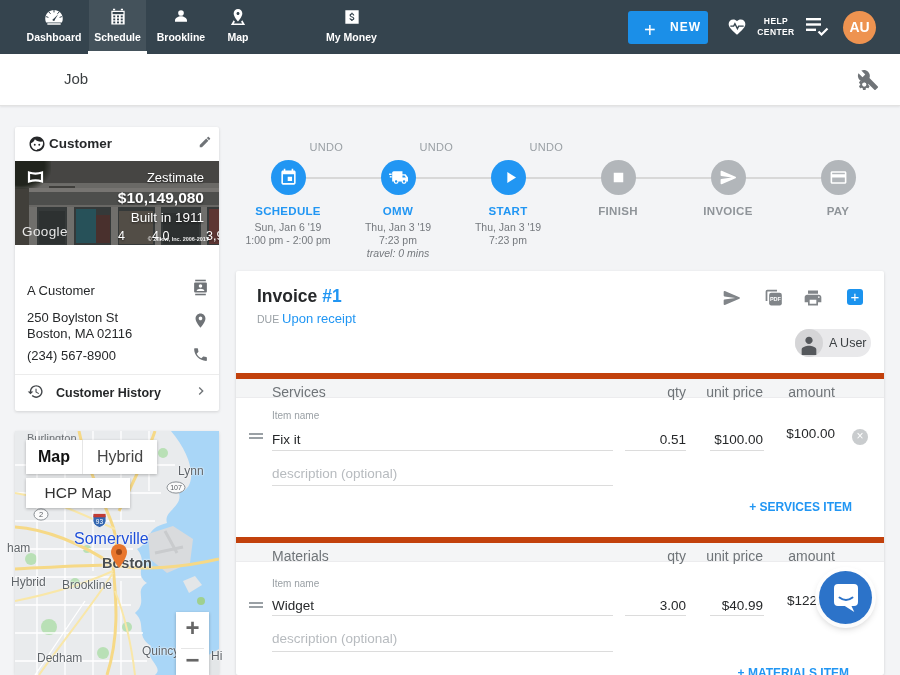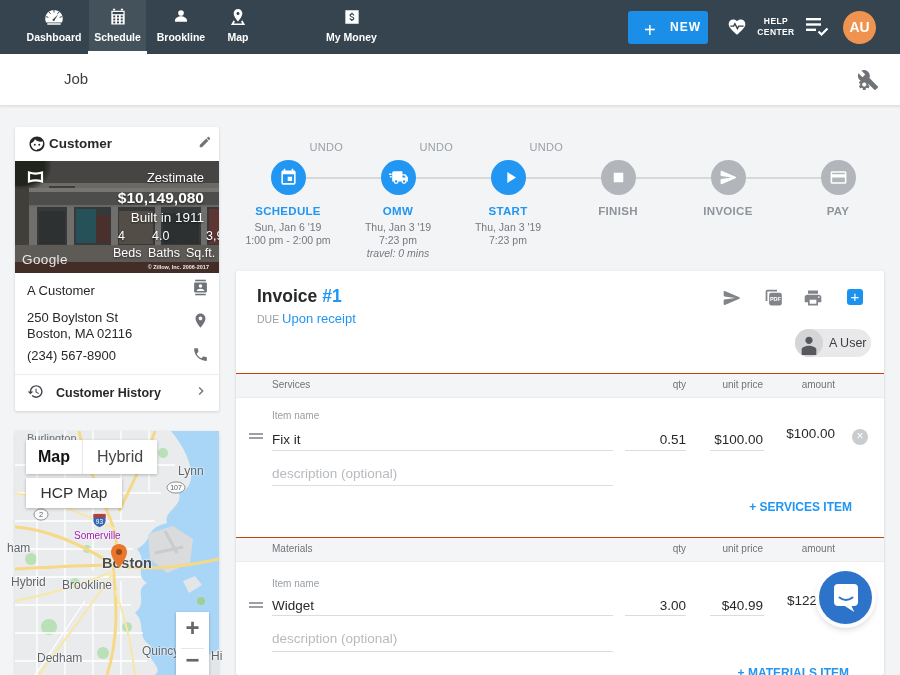--- a/index.html
+++ b/index.html
@@ -24,21 +24,21 @@
 
 
 .card { position:absolute; background:#fff; border-radius:2px; box-shadow:0 1px 3px rgba(60,60,60,0.18); }
 
 
 #cust { left:15px; top:127px; width:204px; height:284px; }
 #cust .hdr { position:absolute; left:0; top:0; width:100%; height:34px; }
 #cust .hdr .t { position:absolute; left:34px; top:9px; font-size:13.5px; font-weight:bold; color:#26282a; }
 .crow { position:absolute; left:12px; font-size:13px; color:#26282a; line-height:16px; }
 .cicon { position:absolute; left:177px; width:17px; height:17px; }
-#photo { position:absolute; left:0; top:34px; width:204px; height:112px; background:#be185d; overflow:hidden; }
+#photo { position:absolute; left:0; top:34px; width:204px; height:84px; background:#be185d; overflow:hidden; }
 
 
 #mapcard { left:15px; top:431px; width:204px; height:244px; }
 .mapbtn { position:absolute; background:#fff; box-shadow:0 1px 3px rgba(0,0,0,0.25); color:#111; text-align:center; }
 
 
 #steps { position:absolute; left:236px; top:115px; width:645px; height:150px; }
 .stepline { position:absolute; top:62px; height:2px; background:#d8d8d8; }
 .stepc { position:absolute; top:45px; width:35px; height:35px; border-radius:50%; }
 .stepc.blue { background:#2196f3; }
@@ -48,21 +48,21 @@
 .slabel.blue { color:#2196f3; }
 .slabel.gray { color:#8f9499; }
 .ssub { position:absolute; width:130px; text-align:center; font-size:10.5px; color:#75797e; line-height:13px; }
 
 
 #inv { left:236px; top:271px; width:648px; height:404px; overflow:hidden; }
 #inv .title { position:absolute; left:21px; top:15px; font-size:17.5px; font-weight:bold; color:#26282a; }
 #inv .title span { color:#2196f3; }
 #inv .due { position:absolute; left:21px; top:40px; font-size:10.5px; color:#9aa0a5; }
 #inv .due span { font-size:13px; color:#2196f3; }
-.sechdr { position:absolute; left:0; width:648px; height:25px; background:#f4f5f6; border-top:1px solid #c2410c; border-bottom:1px solid #ececee; color:#6f7478; font-size:10px; }
+.sechdr { position:absolute; left:0; width:648px; height:25px; background:#f4f5f6; border-top:6px solid #c2410c; border-bottom:1px solid #ececee; color:#6f7478; font-size:14px; }
 .sechdr .n { position:absolute; left:36px; top:5px; }
 .colq { position:absolute; width:60px; text-align:right; }
 .fld-u { position:absolute; height:1px; background:#dcdcdc; }
 .itemname { position:absolute; font-size:10px; color:#9aa0a5; }
 .ival { position:absolute; font-size:13.5px; color:#26282a; }
 .idesc { position:absolute; font-size:13.5px; color:#b7bbbf; }
 .addlink { position:absolute; font-size:12px; font-weight:bold; color:#2196f3; text-align:right; }
 #chip { position:absolute; left:559px; top:58px; width:76px; height:28px; background:#e9e9eb; border-radius:14px; }
 #chip .t { position:absolute; left:34px; top:7px; font-size:12.5px; color:#3c4043; }
 #chip .av { position:absolute; left:0; top:0; width:28px; height:28px; border-radius:50%; background:#d5d5d7; overflow:hidden; }
@@ -306,21 +306,21 @@
     <g stroke="#f9e7a8" stroke-width="2" fill="none">
       <path d="M0 170 C40 162 76 150 98 140"></path>
       <path d="M24 244 C48 210 76 176 98 142"></path>
       <path d="M0 62 C30 66 70 84 100 98"></path>
       <path d="M120 244 C116 210 108 180 100 160"></path>
     </g>
   </svg>
 
   <div class="abs" style="left:12px; top:1px; font-size:11px; color:#6d7175;">Burlington</div>
   <div class="abs" style="left:163px; top:33px; font-size:12px; color:#5f6469; text-shadow:0 0 2px #fff, 0 0 2px #fff;">Lynn</div>
-  <div class="abs" style="left:59px; top:99px; font-size:10px; color:#a21caf; text-shadow:0 0 2px #fff, 0 0 2px #fff;">Somerville</div>
+  <div class="abs" style="left:59px; top:99px; font-size:16px; color:#1d4ed8; text-shadow:0 0 2px #fff, 0 0 2px #fff;">Somerville</div>
   <div class="abs" style="left:-8px; top:110px; font-size:12px; color:#5f6469; text-shadow:0 0 2px #fff, 0 0 2px #fff;">ham</div>
   <div class="abs" style="left:87px; top:124px; font-size:14.5px; font-weight:bold; color:#494e52; text-shadow:0 0 2px #fff,0 0 2px #fff;">Boston</div>
   <div class="abs" style="left:-4px; top:144px; font-size:12px; color:#5f6469; text-shadow:0 0 2px #fff, 0 0 2px #fff;">Hybrid</div>
   <div class="abs" style="left:47px; top:147px; font-size:12px; color:#5f6469; text-shadow:0 0 2px #fff, 0 0 2px #fff;">Brookline</div>
   <div class="abs" style="left:22px; top:220px; font-size:12px; color:#5f6469; text-shadow:0 0 2px #fff, 0 0 2px #fff;">Dedham</div>
   <div class="abs" style="left:127px; top:213px; font-size:12px; color:#5f6469; text-shadow:0 0 2px #fff, 0 0 2px #fff;">Quincy</div>
   <div class="abs" style="left:196px; top:218px; font-size:12px; color:#5f6469; text-shadow:0 0 2px #fff, 0 0 2px #fff;">Hi</div>
 
   <svg class="abs" style="left:77px; top:81px;" width="15" height="16" viewBox="0 0 16 17">
         <path d="M1 3 C5 4.5 11 4.5 15 3 L15 9 C15 13.5 11 15.5 8 16.5 C5 15.5 1 13.5 1 9 Z" fill="#3467b0" stroke="#fff" stroke-width="1"></path>
@@ -339,21 +339,21 @@
   <svg class="abs" style="left:96px; top:113px;" width="16" height="24" viewBox="0 0 16 24">
         <path d="M8 0 C3.6 0 0 3.6 0 8 c0 6 8 16 8 16 s8 -10 8 -16 C16 3.6 12.4 0 8 0z" fill="#e8762d"></path>
         <circle cx="8" cy="8" r="3" fill="#9c4716"></circle>
       </svg>
 
   <div class="mapbtn" style="left:11px; top:9px; width:131px; height:34px;">
     <div class="abs" style="left:0; top:0; width:56px; height:34px; font-size:16px; font-weight:bold; line-height:34px; color:#111;">Map</div>
     <div class="abs" style="left:56px; top:0; width:1px; height:34px; background:#e6e6e6;"></div>
     <div class="abs" style="left:57px; top:0; width:74px; height:34px; font-size:16px; line-height:34px; color:#444;">Hybrid</div>
   </div>
-  <div class="mapbtn" style="left:11px; top:47px; width:96px; height:30px; font-size:15.5px; line-height:30px; color:#333;">HCP Map</div>
+  <div class="mapbtn" style="left:11px; top:47px; width:104px; height:30px; font-size:15.5px; line-height:30px; color:#333;">HCP Map</div>
 
   <div class="mapbtn" style="left:161px; top:181px; width:33px; height:63px;">
     <div class="abs" style="left:0; top:0; width:33px; height:33px; font-size:24px; font-weight:bold; line-height:31px; color:#666;">+</div>
     <div class="abs" style="left:5px; top:36px; width:23px; height:1px; background:#e6e6e6;"></div>
     <div class="abs" style="left:0; top:36px; width:33px; height:27px; font-size:24px; font-weight:bold; line-height:24px; color:#666;">−</div>
   </div>
 </div>
 
 <div id="steps">
   <div class="stepline" style="left:52px; width:550px;"></div>

